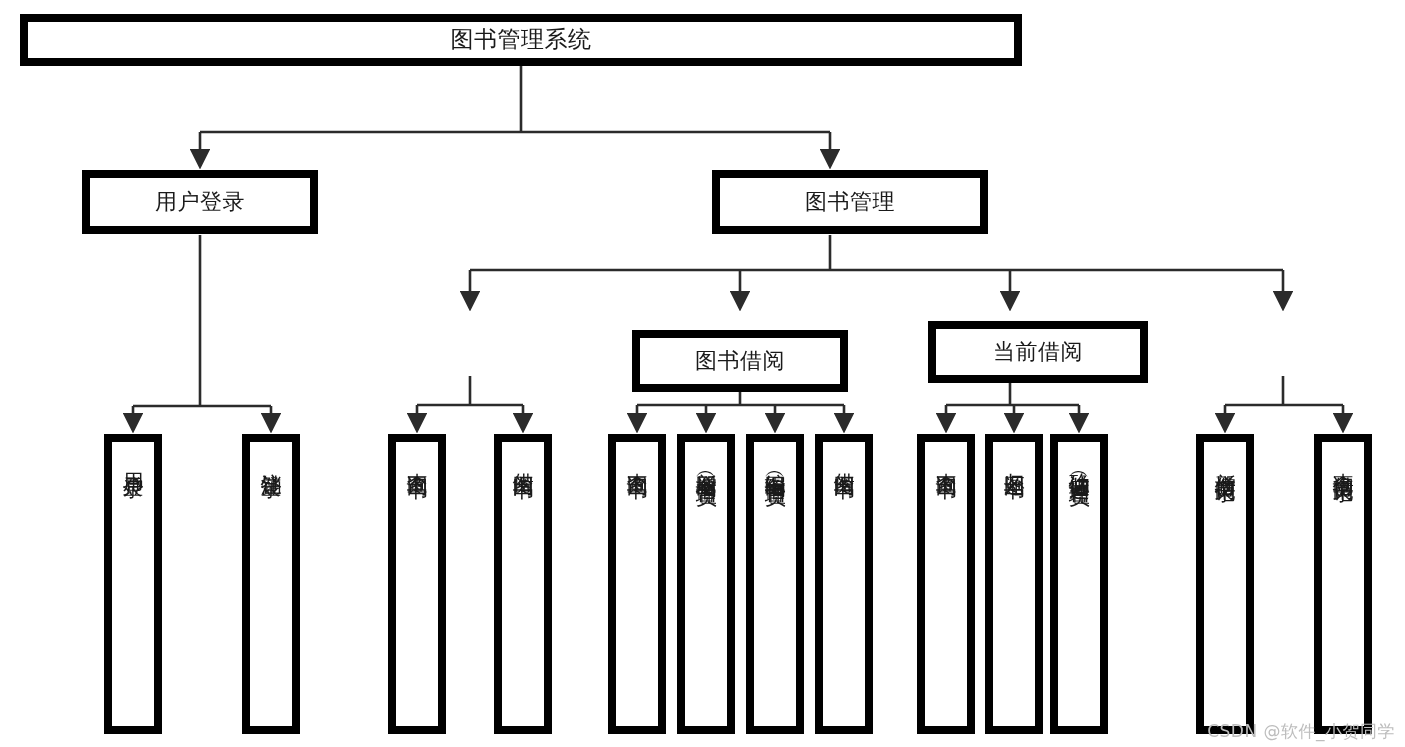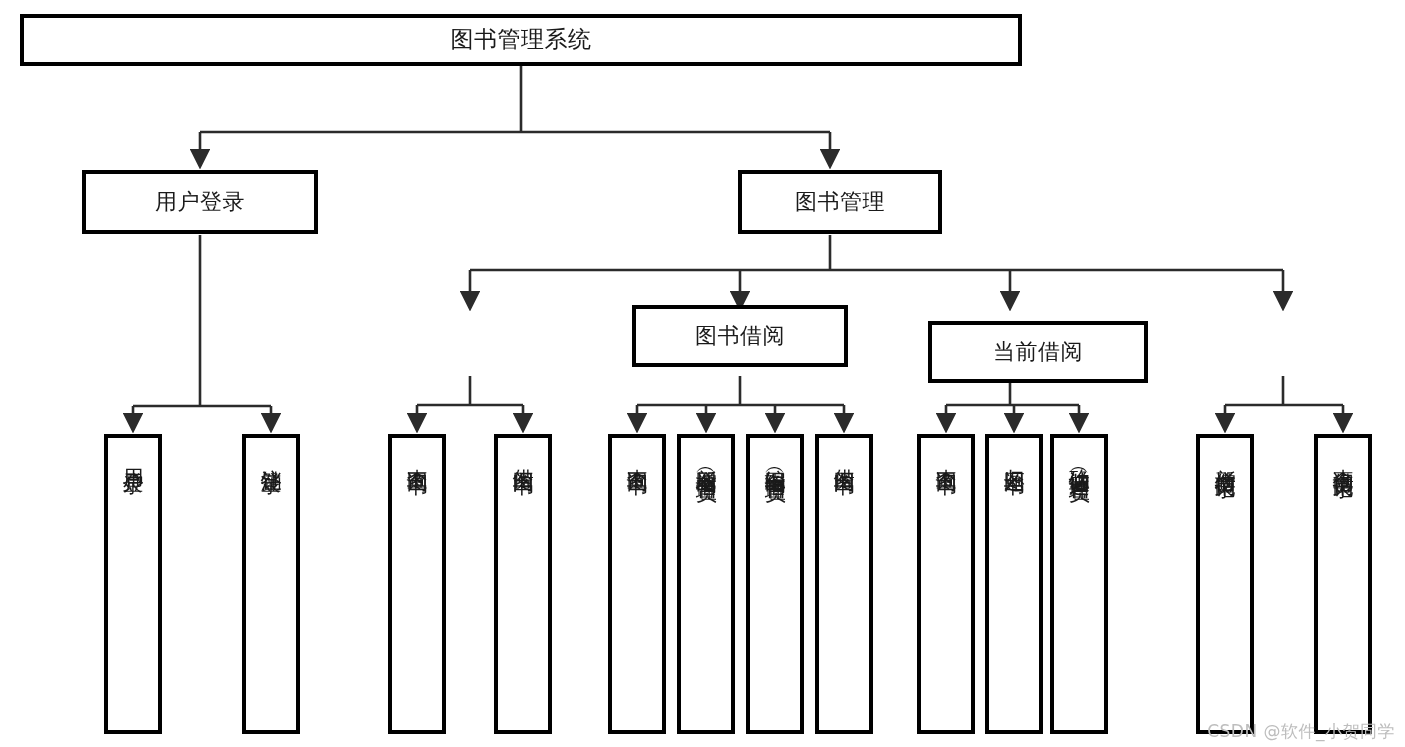--- a/index.html
+++ b/index.html
@@ -23,21 +23,21 @@
     left: 0;
     top: 0;
     width: 1405px;
     height: 747px;
     pointer-events: none;
   }
   .node {
     position: absolute;
     box-sizing: border-box;
     background: #ffffff;
-    border: 4px solid #000000;
+    border: 8px solid #000000;
     display: flex;
     align-items: center;
     justify-content: center;
     color: #1a1a1a;
     z-index: 2;
   }
   .node-label {
     display: block;
     text-align: center;
     line-height: 1.18;
@@ -135,25 +135,25 @@
     </g>
   </svg>
 
   <div class="node h" id="node-root" style="left:20px; top:14px; width:1002px; height:52px;">
     <span class="node-label">图书管理系统</span>
   </div>
 
   <div class="node h" style="left:82px; top:170px; width:236px; height:64px;">
     <span class="node-label">用户登录</span>
   </div>
-  <div class="node h" style="left:738px; top:170px; width:204px; height:64px;">
+  <div class="node h" style="left:712px; top:170px; width:276px; height:64px;">
     <span class="node-label">图书管理</span>
   </div>
 
-  <div class="node h" style="left:632px; top:305px; width:216px; height:62px;">
+  <div class="node h" style="left:632px; top:330px; width:216px; height:62px;">
     <span class="node-label">图书借阅</span>
   </div>
   <div class="node h" style="left:928px; top:313px; width:220px; height:62px;margin-top:8px;">
     <span class="node-label">当前借阅</span>
   </div>
 
   <div class="node v" style="left:104px; top:434px; width:58px; height:300px;">
     <span class="node-label">用户登录</span>
   </div>
   <div class="node v" style="left:242px; top:434px; width:58px; height:300px;">

